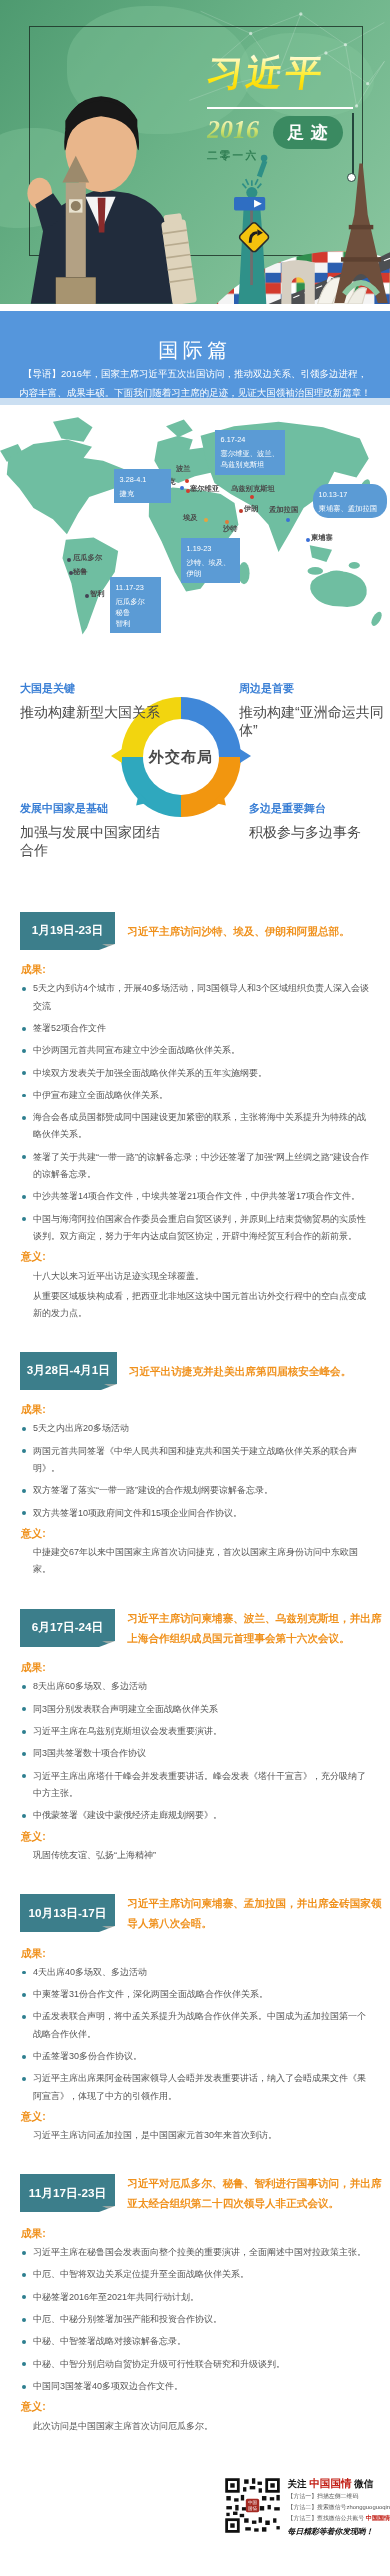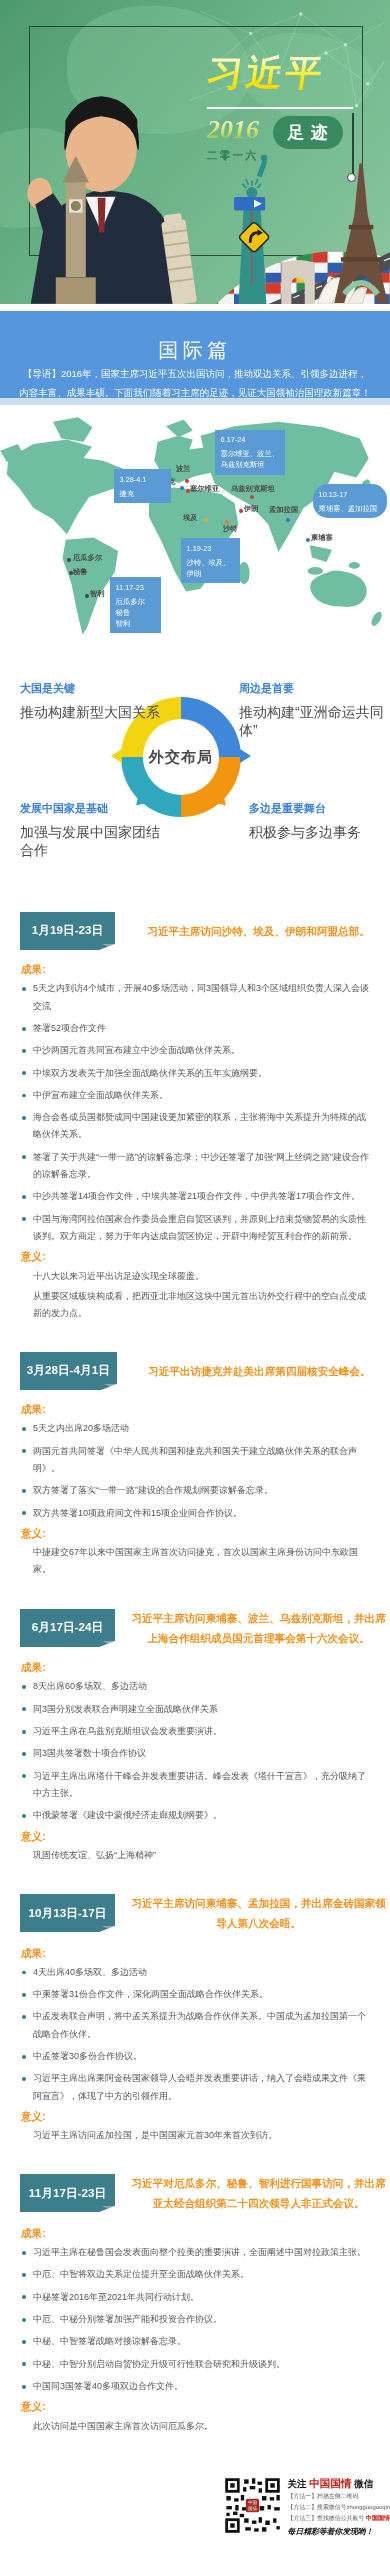--- a/index.html
+++ b/index.html
@@ -81,21 +81,21 @@
   .trip { margin-top:29px; }
   .trip-head { display:flex; align-items:center; padding-left:20px; }
   .date-box { position:relative; flex:0 0 auto; min-width:95px; height:38px; background:#3c7e8b;
               color:#fff; font-size:11.7px; font-weight:bold; display:flex; align-items:center;
               justify-content:center; padding:0 6.7px; }
   .date-box::before { content:""; position:absolute; right:0; bottom:0; width:0; height:0;
               border-top:6.7px solid #95a6a4; border-left:13.4px solid transparent; }
   .date-box::after { content:""; position:absolute; right:0; bottom:0; width:0; height:0;
               border-bottom:6.7px solid #fff; border-left:16.7px solid transparent; }
   .trip-title { margin-left:12.3px; width:267px; font-size:10.6px; font-weight:bold; color:#f0921e;
-                line-height:20px;text-align:center; }
+                line-height:20px; }
   .part-label { margin:13.4px 0 3.3px 21px; font-size:10.6px; font-weight:bold; color:#f0921e; }
   .results-list { list-style:none; margin-left:33px; margin-right:16.7px; }
   .results-list li { position:relative; font-size:9px; color:#555; line-height:17.3px;
                      margin-bottom:5px; }
   .results-list li::before { content:""; position:absolute; left:-10.6px; top:6.7px; width:3.9px; height:3.9px;
                      border-radius:50%; background:#2e7f8f; }
   .sig-p { margin:1.1px 16.7px 3.3px 33px; font-size:9px; color:#555; line-height:17.3px; }
 
   
   .footer { position:absolute; left:223px; top:2476px; width:167px; display:flex; }

